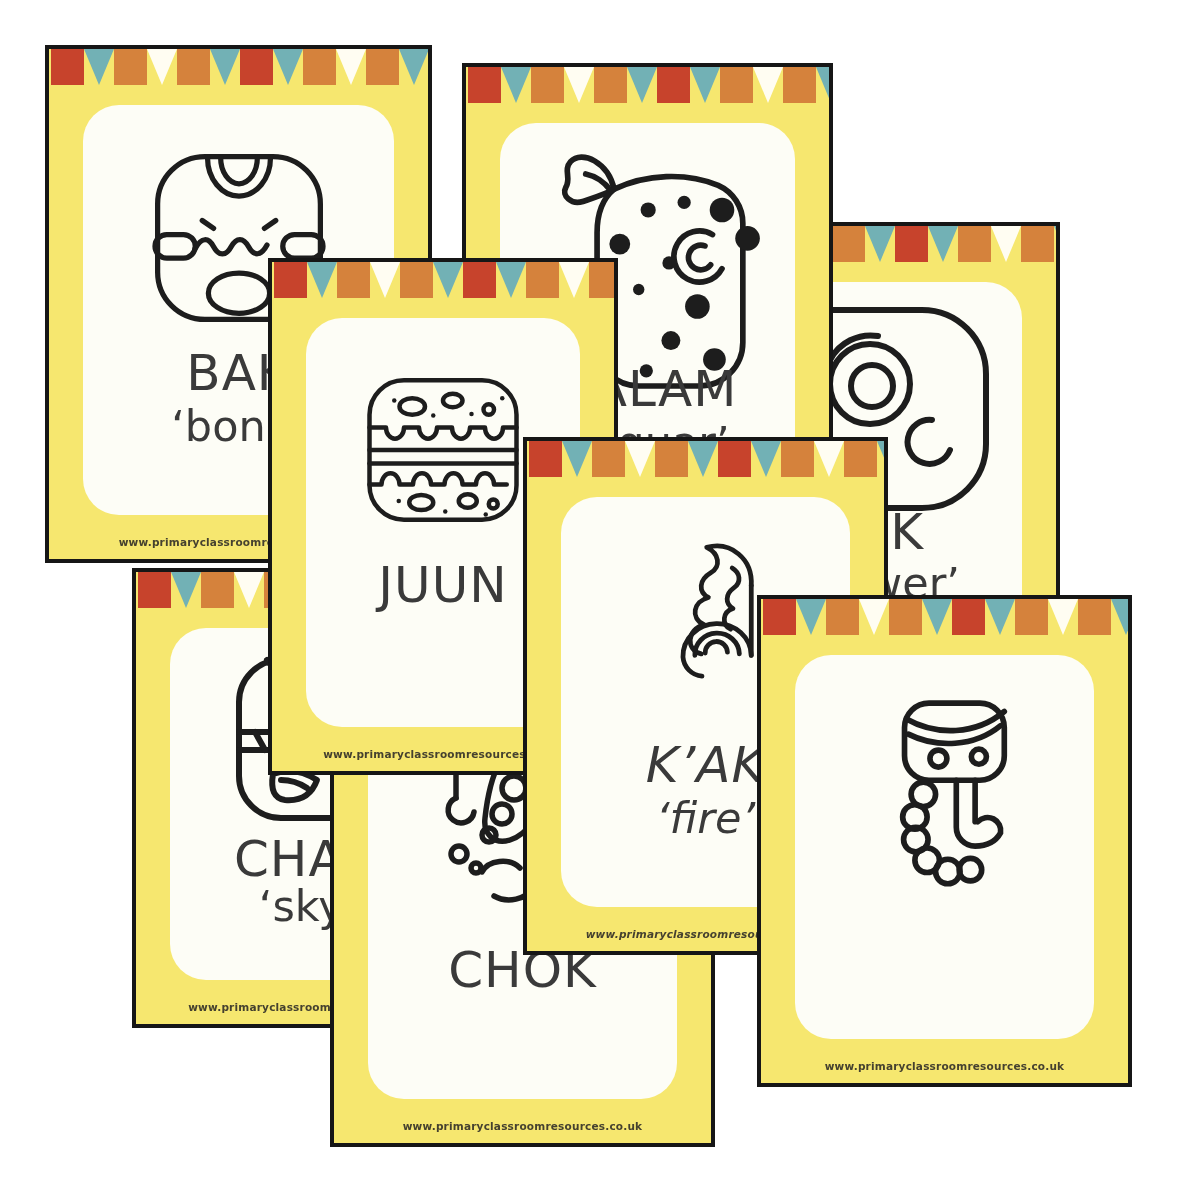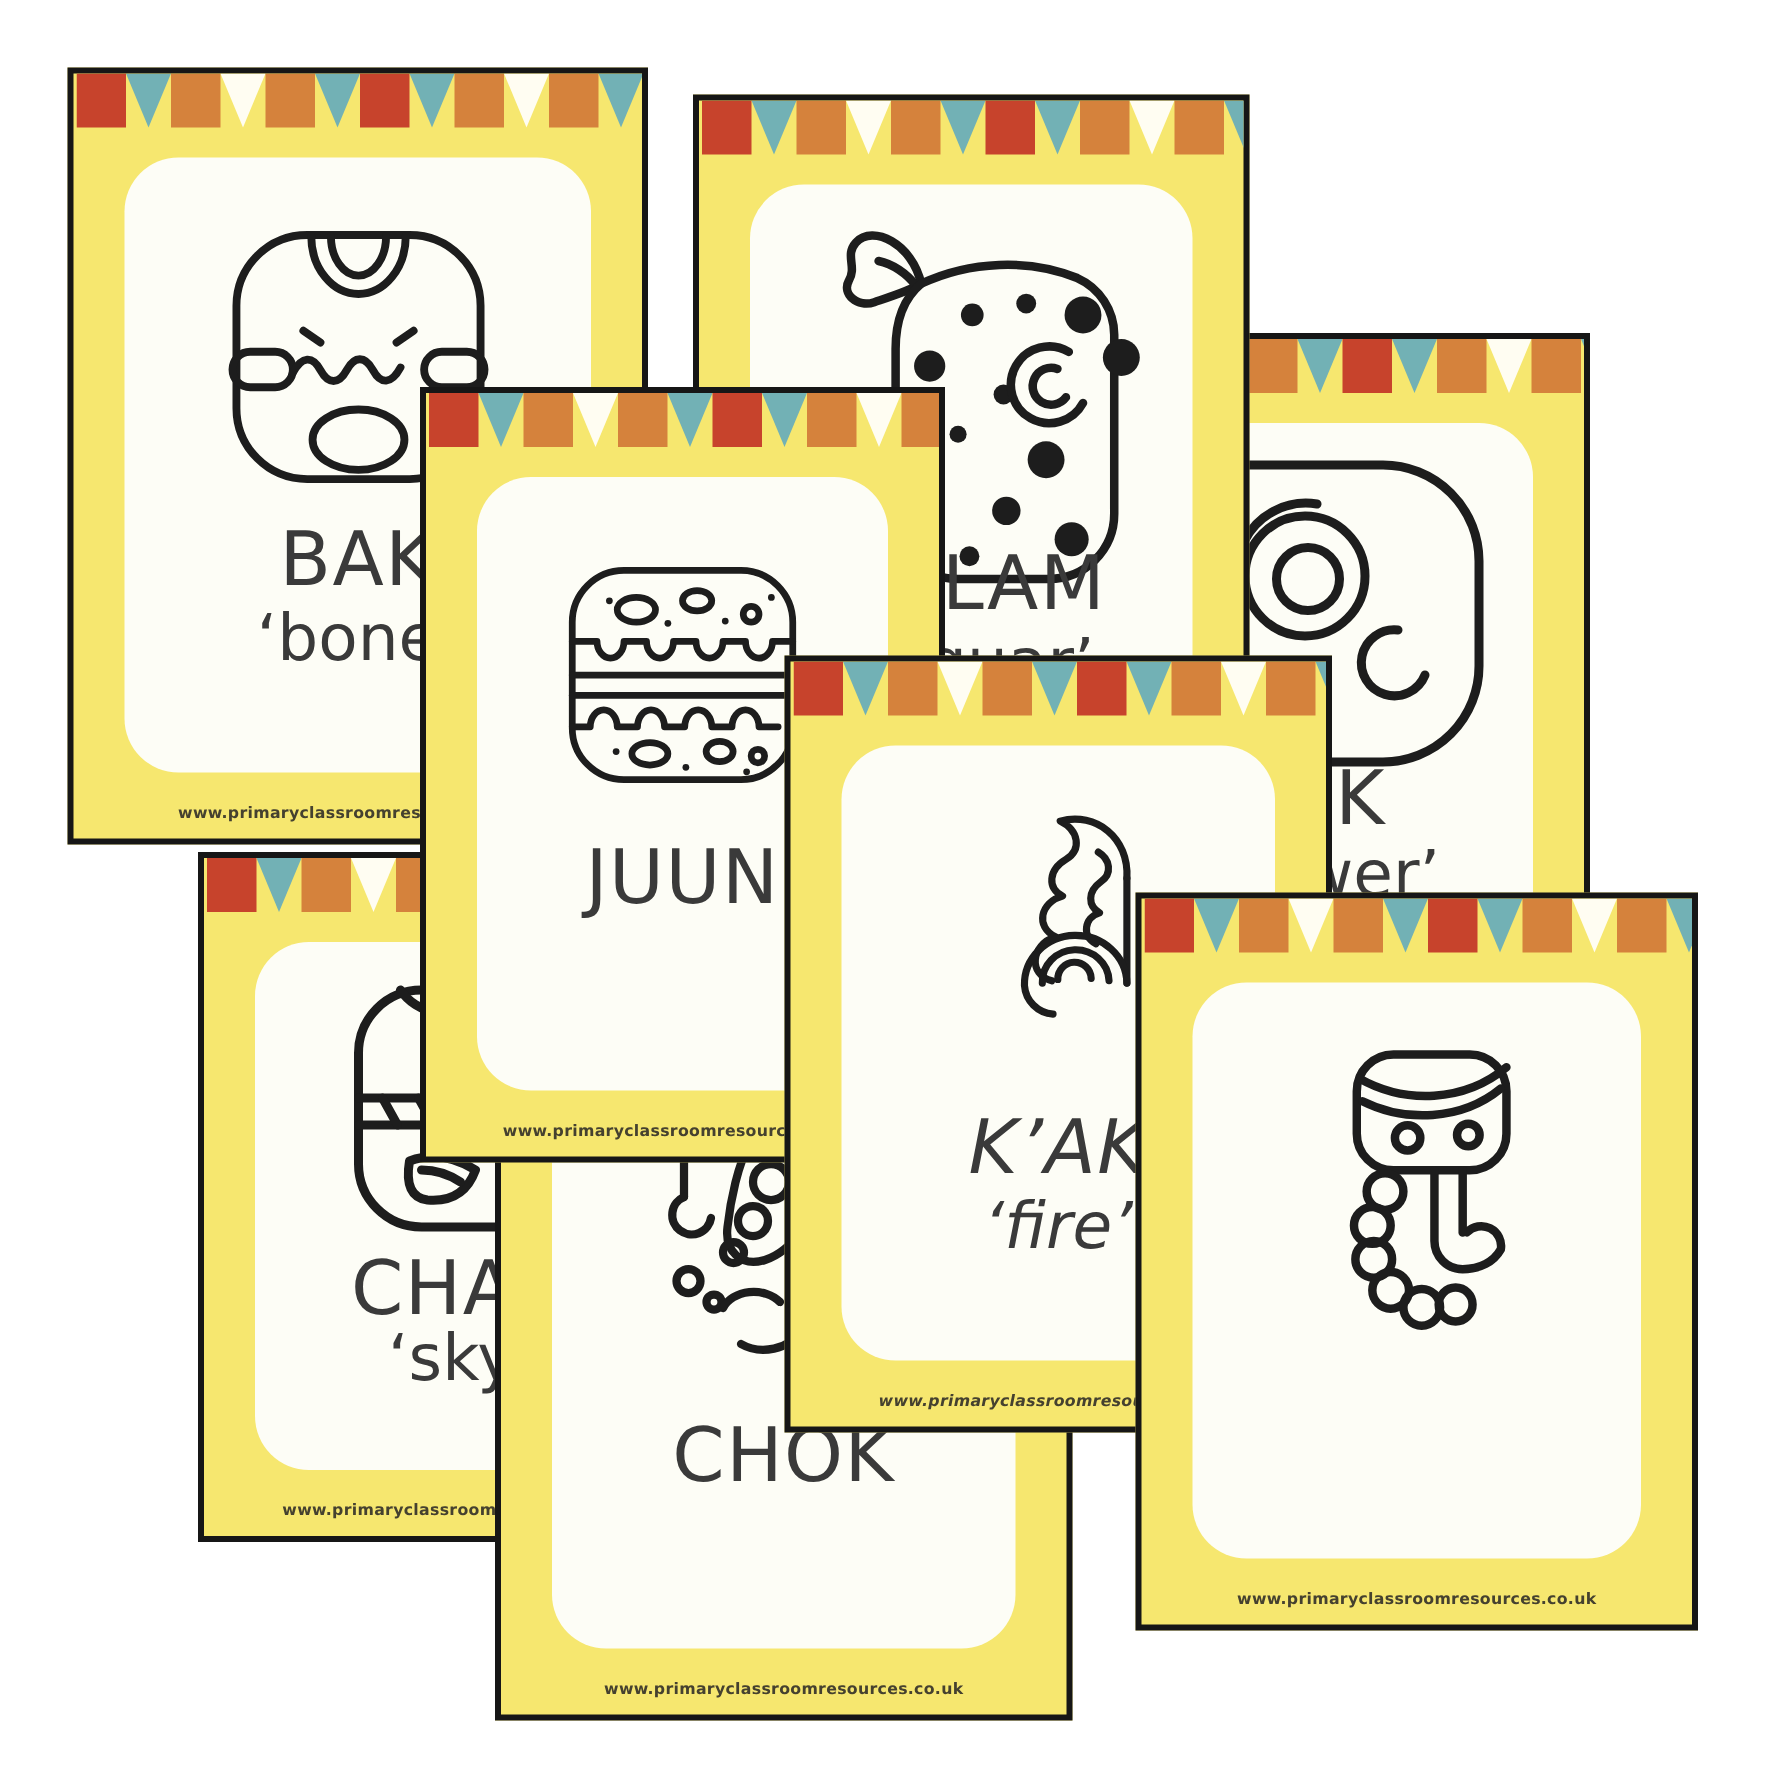--- a/index.html
+++ b/index.html
@@ -200,21 +200,21 @@
     <path d="M44,118 a22,17 0 0 1 38,-4"></path>
     <path d="M56,142 a24,17 0 0 0 38,-8"></path>
     <path d="M100,96 l32,-24"></path>
     <path d="M106,110 l32,-24"></path>
     <path d="M116,16 c18,12 22,36 10,52"></path>
   </svg></div>
     <div class="word">CHOK</div>
     <div class="url">www.primaryclassroomresources.co.uk</div>
   </div>
 
-  <div class="card card-juun" style="left: 280px; top: 258px; width: 350px; height: 517px; z-index: 6;">
+  <div class="card card-juun" style="left: 268px; top: 258px; width: 350px; height: 517px; z-index: 6;">
     <div class="bunting">
         <div class="b-item b-sq red"></div>
         <div class="b-item b-tri teal"></div>
         <div class="b-item b-sq orange"></div>
         <div class="b-item b-tri white"></div>
         <div class="b-item b-sq orange"></div>
         <div class="b-item b-tri teal"></div>
         <div class="b-item b-sq red"></div>
         <div class="b-item b-tri teal"></div>
         <div class="b-item b-sq orange"></div>

